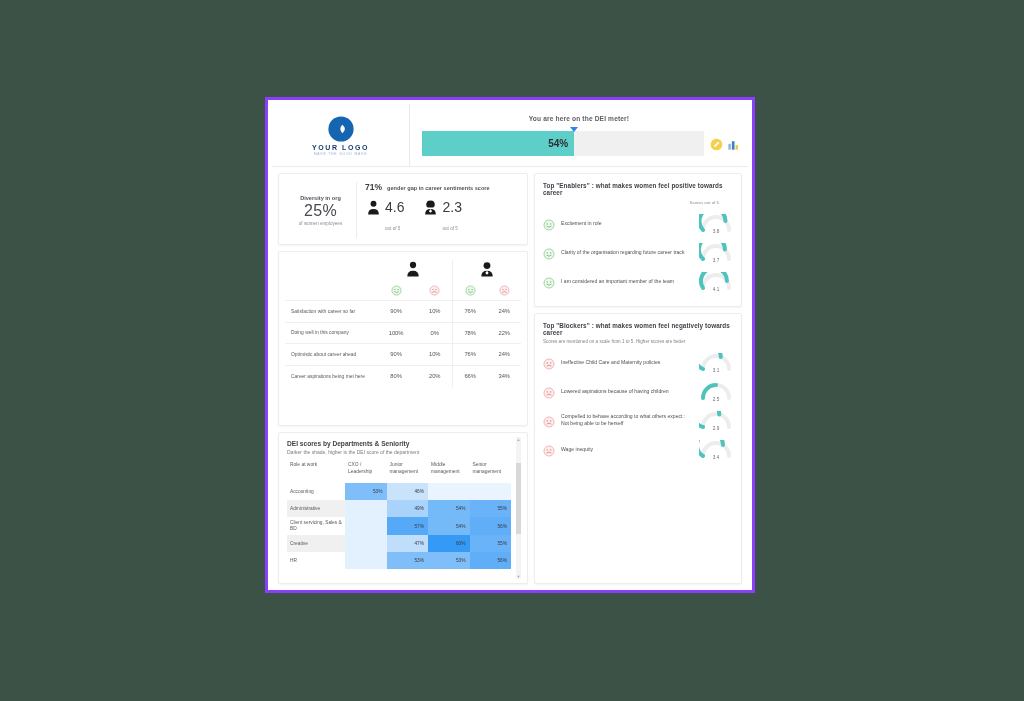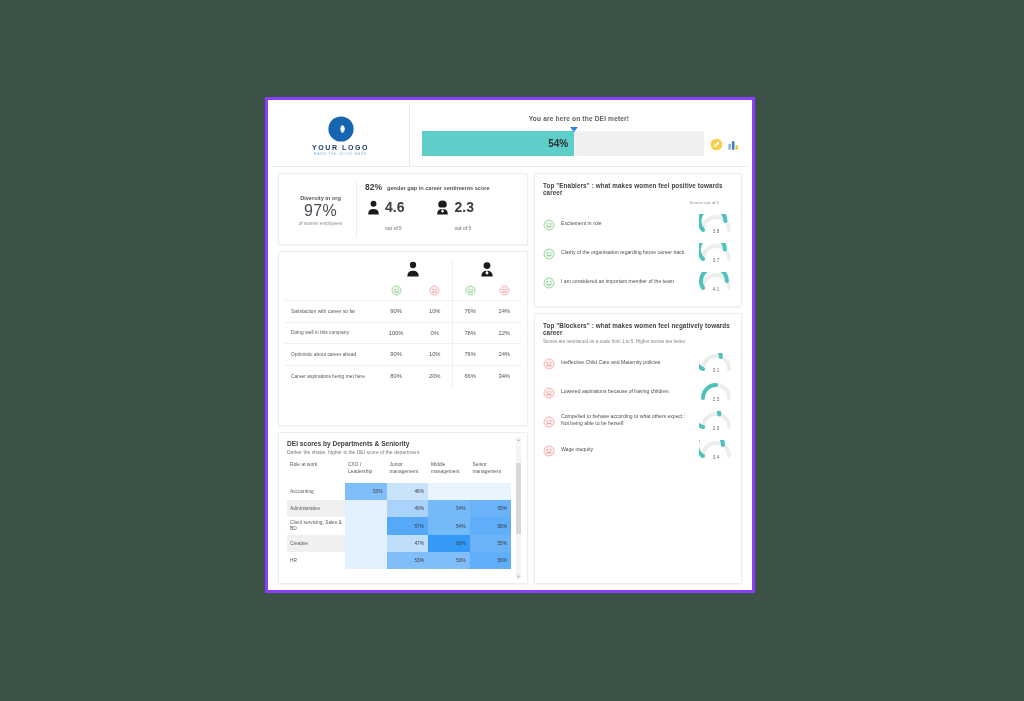--- a/index.html
+++ b/index.html
@@ -118,21 +118,21 @@
     border-right: 1px solid #ededed;
     display: flex; flex-direction: column; justify-content: center; gap: 1px;
   }
   .kpi-label { font-size: 5.6px; color: #55555c; font-weight: bold; }
   .kpi-big   { font-size: 16px; color: #4a4a52; letter-spacing: .3px; }
   .kpi-sub   { font-size: 4.6px; color: #8d8d96; }
   .kpi-right { flex: 1; padding-left: 8px; }
   .kpi-head  { display: flex; align-items: baseline; gap: 5px; }
   .kpi-gap-pct  { font-size: 8.5px; font-weight: bold; color: #3c3c44; }
   .kpi-gap-text { font-size: 5.6px; font-weight: bold; color: #55555c; }
-  .kpi-pair-row { display: flex; gap: 32px; margin-top: 6px; padding-left: 2px; font-weight: bold; }
+  .kpi-pair-row { display: flex; gap: 20px; margin-top: 6px; padding-left: 2px; }
   .kpi-pair { display: flex; align-items: flex-start; gap: 5px; }
   .person-ico { width: 13px; height: 15px; margin-top: 2px; }
   .kpi-score { font-size: 14px; color: #3c3c44; line-height: 14px; }
   .kpi-outof { font-size: 4.6px; color: #8d8d96; margin-top: 1px; }
 
   
   .sent-card { flex: 1; padding: 8px 6px 4px 6px; display: flex; flex-direction: column; }
   .sent-table { width: 100%; border-collapse: collapse; }
   .sent-table td, .sent-table th { text-align: center; vertical-align: middle; }
   .sent-table .lbl {
@@ -245,26 +245,26 @@
       </div>
     </div>
 
     <div class="body-wrap">
 
       <div class="col-left">
 
         <div class="card kpi-card">
           <div class="kpi-div-left">
             <span class="kpi-label">Diversity in org</span>
-            <span class="kpi-big">97%</span>
+            <span class="kpi-big">25%</span>
             <span class="kpi-sub">of women employees</span>
           </div>
           <div class="kpi-right">
             <div class="kpi-head">
-              <span class="kpi-gap-pct">82%</span>
+              <span class="kpi-gap-pct">71%</span>
               <span class="kpi-gap-text">gender gap in career sentiments score</span>
             </div>
             <div class="kpi-pair-row">
               <div class="kpi-pair">
                 <span class="person-ico">
                   <svg viewBox="0 0 24 28" width="13" height="15">
                     <circle cx="12" cy="7" r="5.5" fill="#1a1a1a"></circle>
                     <path d="M2 27 q0 -10 10 -10 q10 0 10 10 z" fill="#1a1a1a"></path>
                   </svg>
                 </span>

